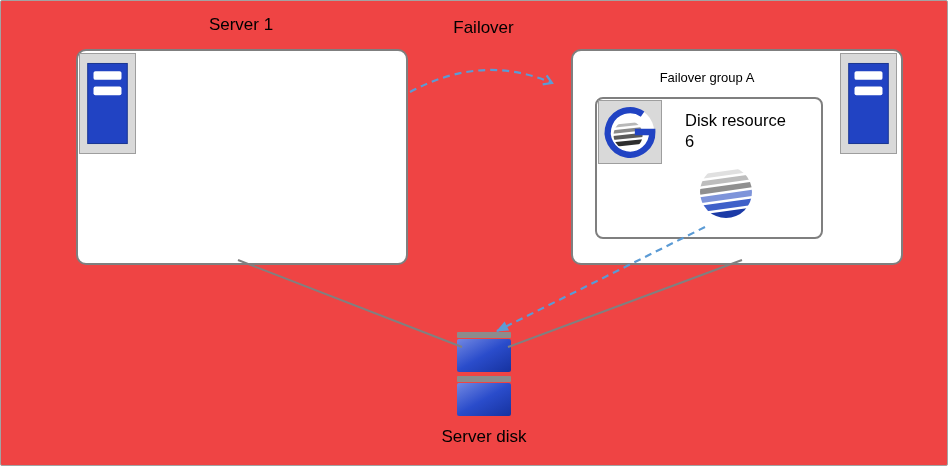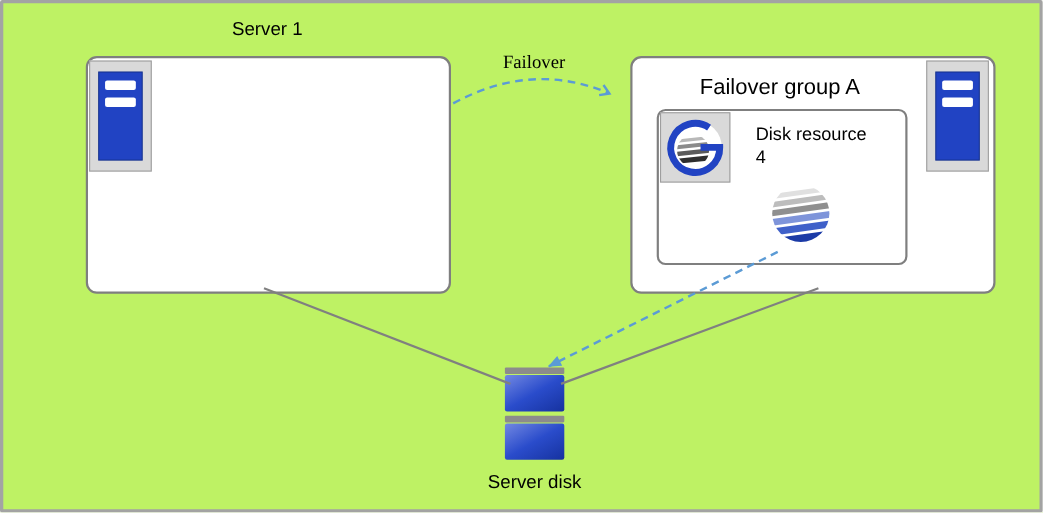--- a/index.html
+++ b/index.html
@@ -1,39 +1,39 @@
 <!DOCTYPE html>
 <html><head>
 <meta charset="utf-8">
 <style>
   html,body { margin:0; padding:0; background:#ffffff; }
   .canvas {
     position:relative; width:948px; height:466px; box-sizing:border-box;
-    background:#bef264; border:3px solid #a3a3a3; border-radius:2px;
+    background:#ef4444; border:1px solid #a3a3a3; border-radius:2px;
     font-family:"Liberation Sans", sans-serif; color:#000; overflow:hidden;
   }
   .box { position:absolute; background:#ffffff; border:2px solid #7f7f7f; border-radius:10px; }
   #server1-box { left:75px;  top:48px; width:328px; height:212px; z-index:1; }
   #server2-box { left:570px; top:48px; width:328px; height:212px; z-index:1; }
   #group-box   { left:594px; top:96px; width:224px; height:138px; border-radius:8px; z-index:2; }
 
   .icon-panel {
     position:absolute; background:#d9d9d9; border:1px solid #9e9e9e; box-sizing:border-box;
     display:flex; align-items:center; justify-content:center; z-index:3;
   }
   #server1-icon { left:78px;  top:52px; width:57px; height:101px; }
   #server2-icon { left:839px; top:52px; width:57px; height:101px; }
   #cluster-icon { left:597px; top:99px; width:64px; height:64px; }
   #sphere-icon  { position:absolute; left:696px; top:162px; width:58px; height:58px; z-index:3; }
 
   .label { position:absolute; font-size:17px; line-height:21px; text-align:center; z-index:6; white-space:pre-line; }
   #server1-label  { left:75px;  top:13px;  width:330px; }
   #server2-label  { left:570px; top:13px;  width:330px; }
-  #failover-label { left:425px; top:43px;  width:115px;font-family:Liberation Serif, serif; }
-  #group-label    { left:594px; top:66px;  width:224px; font-size:20px; }
+  #failover-label { left:425px; top:16px;  width:115px; }
+  #group-label    { left:594px; top:66px;  width:224px; font-size:13px; }
   #resource-label { left:684px; top:109px; width:104px; text-align:left; font-size:16.5px; }
   #disk-label     { left:418px; top:425px; width:130px; }
 
   #shared-disk { position:absolute; left:456px; top:331px; width:54px; height:84px; z-index:3; }
   .disk-cap  { position:absolute; left:0; width:54px; height:6px;  background:#8c8c8c; border-radius:1px; }
   .disk-body { position:absolute; left:0; width:54px; height:33px; border-radius:2px;
                background:linear-gradient(150deg, #7288e2 0%, #2a4ccb 50%, #16329f 100%); }
   #disk-cap-1  { top:0; }
   #disk-body-1 { top:7px; }
   #disk-cap-2  { top:44px; }
@@ -126,16 +126,16 @@
     </defs>
     <line x1="237" y1="259" x2="461" y2="346" stroke="#808080" stroke-width="2"></line>
     <line x1="741" y1="259" x2="507" y2="346" stroke="#808080" stroke-width="2"></line>
     <path d="M 409 91 Q 481 52 551 82" fill="none" stroke="#5b9bd5" stroke-width="2.2" stroke-dasharray="7 5" marker-end="url(#arrowOpen)"></path>
     <path d="M 704 226 L 496 330" fill="none" stroke="#5b9bd5" stroke-width="2.2" stroke-dasharray="7 5" marker-end="url(#arrowFill)"></path>
   </svg>
 
   <div class="label" id="server1-label">Server 1</div>
   <div class="label" id="failover-label">Failover</div>
   <div class="label" id="group-label">Failover group A</div>
-  <div class="label" id="resource-label">Disk resource 4</div>
+  <div class="label" id="resource-label">Disk resource 6</div>
   <div class="label" id="disk-label">Server disk</div>
 
 </div>
 
 </body></html>

